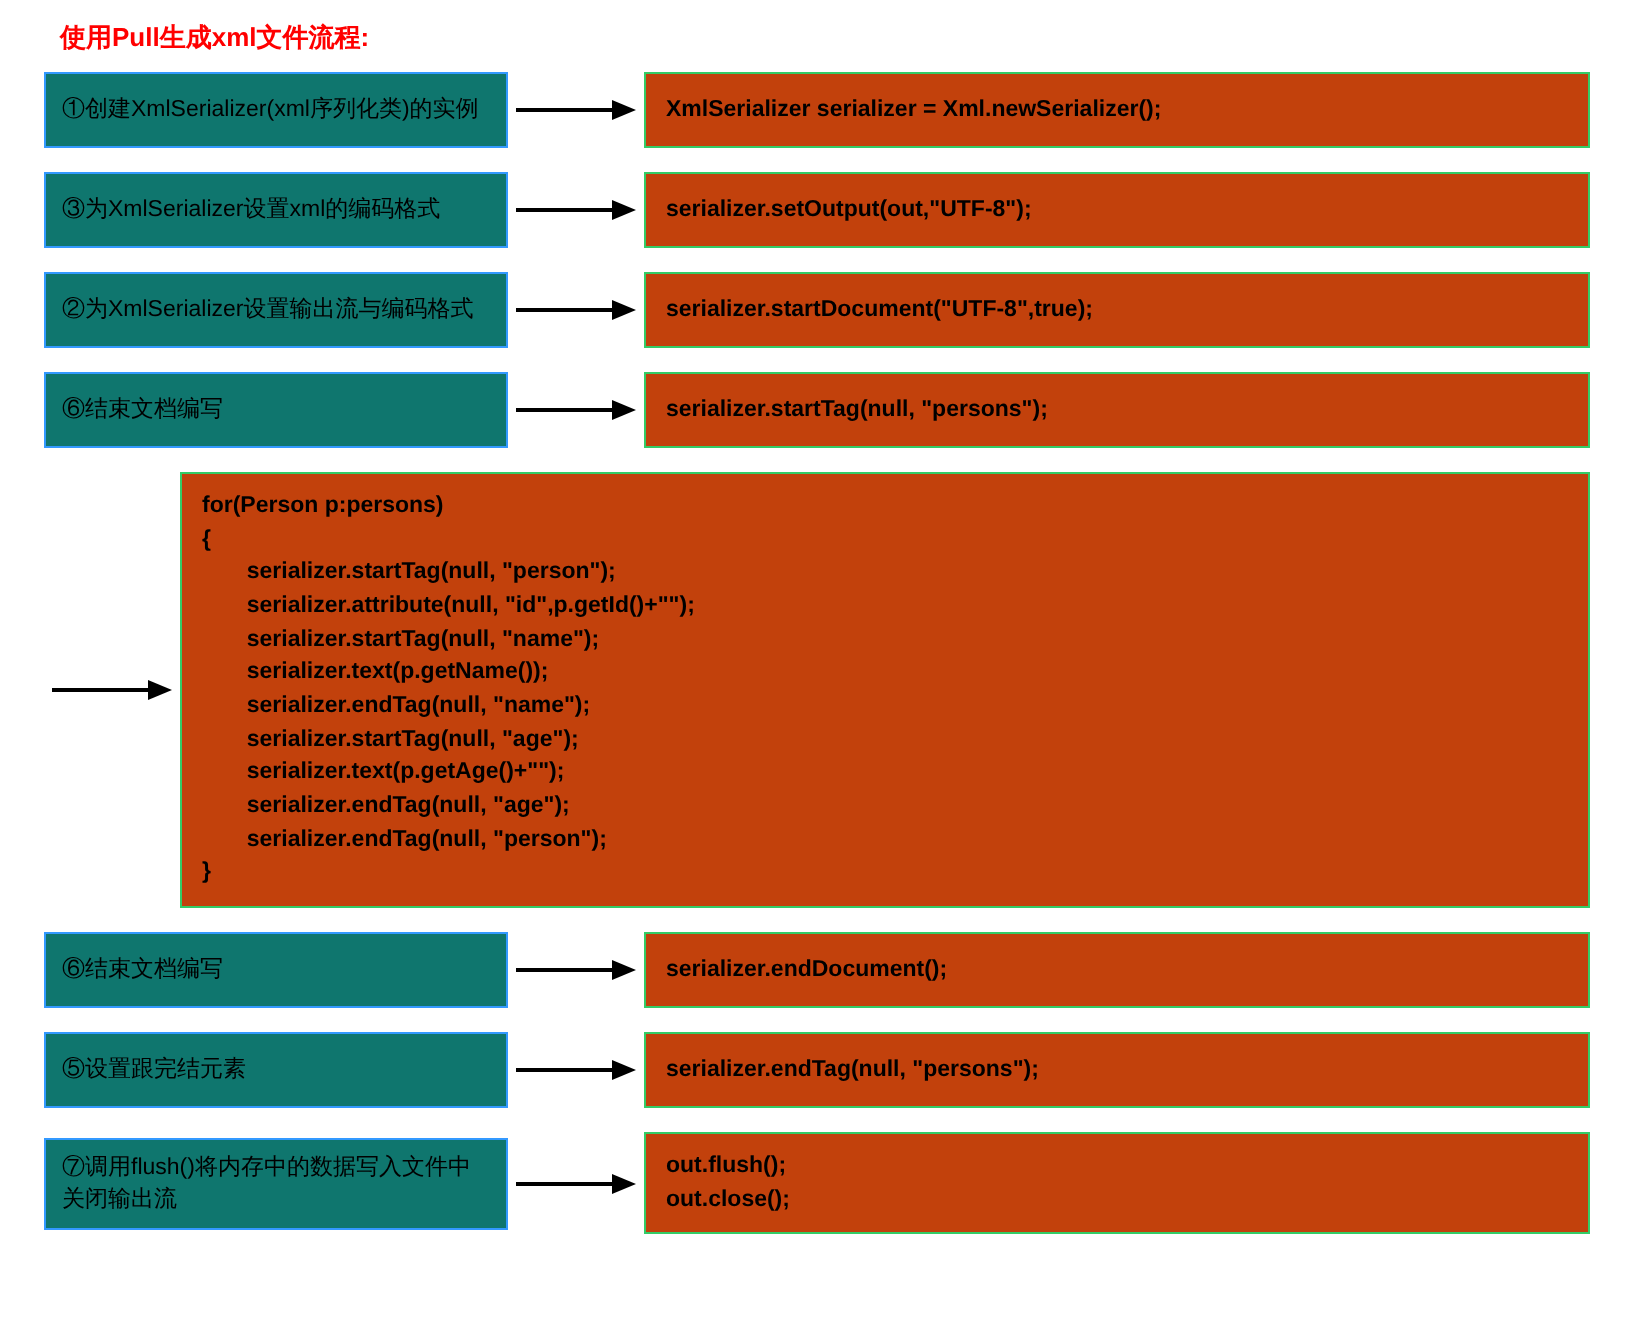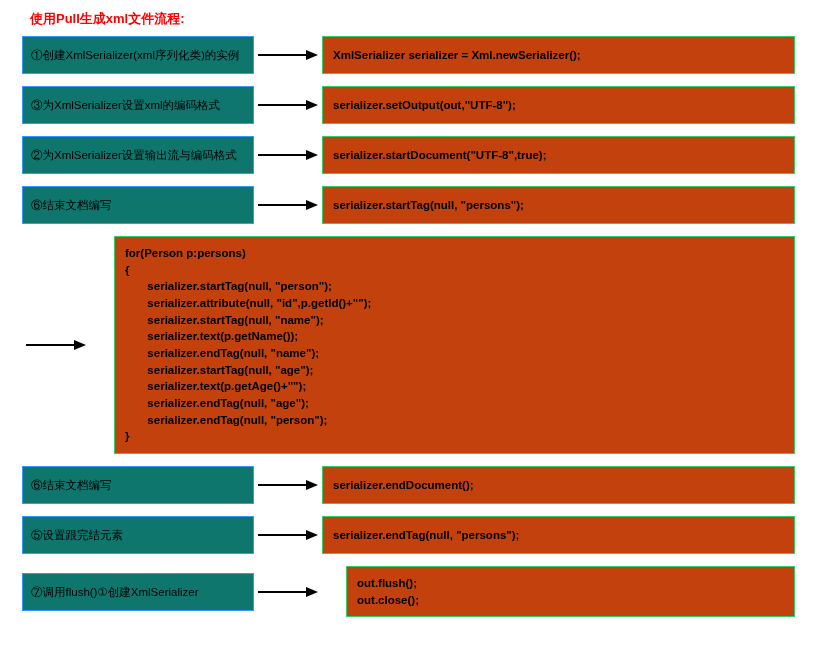--- a/index.html
+++ b/index.html
@@ -59,21 +59,21 @@
     padding: 8px 10px;
     color: #000;
     font-size: 11.5px;
     font-weight: bold;
     font-family: Arial, sans-serif;
     display: flex;
     align-items: center;
     white-space: pre;
     line-height: 1.45;
   }
-  .code-box.multi { align-items: flex-start; margin-left: 24px; }
+  .code-box.multi { align-items: flex-start; }
 </style>
 </head>
 <body>
 
 <div class="title">使用Pull生成xml文件流程:</div>
 
 <div class="rows">
 
   <div class="row">
     <div class="step-box">①创建XmlSerializer(xml序列化类)的实例</div>
@@ -156,21 +156,21 @@
     <div class="arrow">
       <svg width="60" height="14">
           <line x1="0" y1="7" x2="48" y2="7" stroke="#000" stroke-width="2"></line>
           <polygon points="48,2 60,7 48,12" fill="#000"></polygon>
         </svg>
     </div>
     <div class="code-box">serializer.endTag(null, "persons");</div>
   </div>
 
   <div class="row">
-    <div class="step-box">⑦调用flush()①创建XmlSerializer</div>
+    <div class="step-box">⑦调用flush()将内存中的数据写入文件中关闭输出流</div>
     <div class="arrow">
       <svg width="60" height="14">
           <line x1="0" y1="7" x2="48" y2="7" stroke="#000" stroke-width="2"></line>
           <polygon points="48,2 60,7 48,12" fill="#000"></polygon>
         </svg>
     </div>
     <div class="code-box multi">out.flush();
 out.close();</div>
   </div>
 

